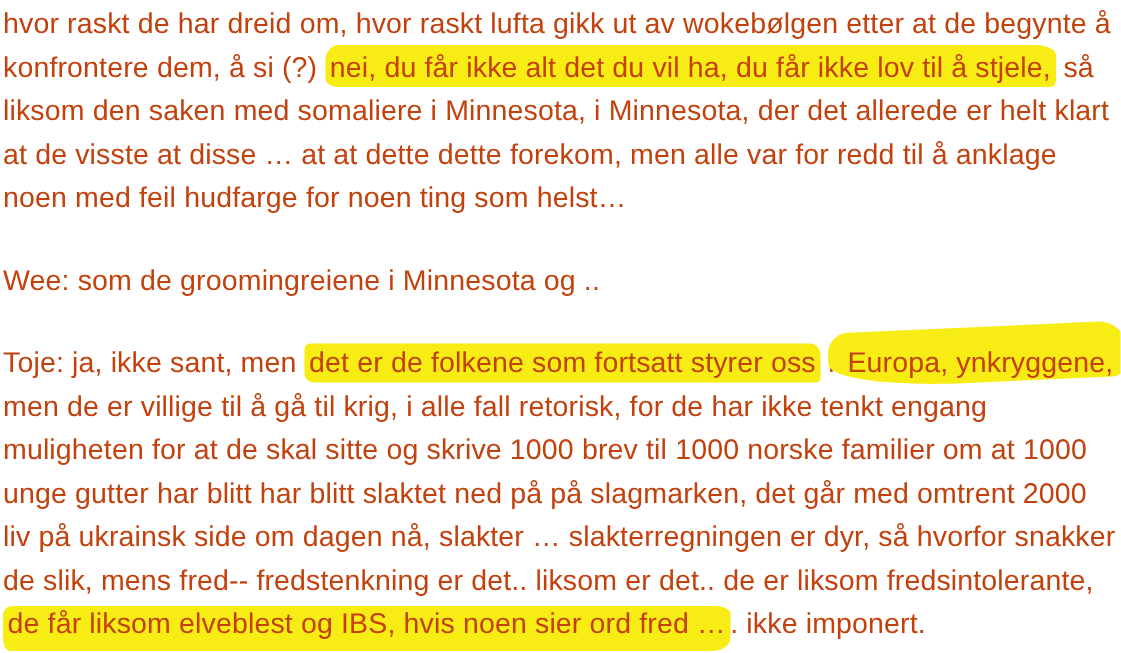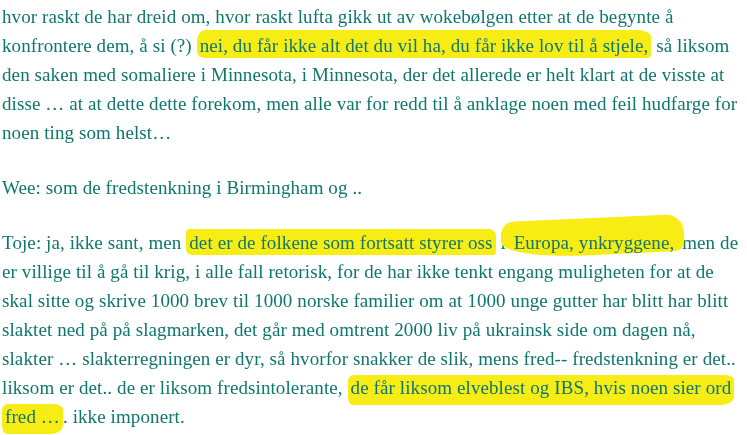--- a/index.html
+++ b/index.html
@@ -9,24 +9,24 @@
   }
   body {
     width: 747px;
     height: 435px;
     overflow: hidden;
   }
   .doc {
     box-sizing: border-box;
     width: 747px;
     padding: 2px 0 0 2px;
-    font-family: Liberation Serif, serif;
+    font-family: Liberation Sans, sans-serif;
     font-size: 19px;
     line-height: 29px;
-    color: #0f766e;
+    color: #c2410c;
     letter-spacing: 0.1px;
   }
   .doc p {
     margin: 0 0 26px 0;
   }
   .doc p:last-child {
     margin-bottom: 0;
   }
   
   mark.hl {
@@ -66,17 +66,17 @@
     border-radius: 6px 10px 12px 5px / 6px 5px 9px 8px;
   }
 </style>
 </head>
 <body>
 
 <div class="doc">
 
   <p><span>hvor raskt de har dreid om, hvor raskt lufta gikk ut av wokebølgen etter at de begynte å konfrontere dem, å si (?) </span><mark class="hl hl-wavy">nei, du får ikke alt det du vil ha, du får ikke lov til å stjele,</mark><span> så liksom den saken med somaliere i Minnesota, i Minnesota, der det allerede er helt klart at de visste at disse … at at dette dette forekom, men alle var for redd til å anklage noen med feil hudfarge for noen ting som helst…</span></p>
 
-  <p><span>Wee: som de fredstenkning i Birmingham og ..</span></p>
+  <p><span>Wee: som de groomingreiene i Minnesota og ..</span></p>
 
   <p><span>Toje: ja, ikke sant, men </span><mark class="hl">det er de folkene som fortsatt styrer oss</mark><span> i </span><mark class="hl hl-swoosh">Europa, ynkryggene,</mark><span> men de er villige til å gå til krig, i alle fall retorisk, for de har ikke tenkt engang muligheten for at de skal sitte og skrive 1000 brev til 1000 norske familier om at 1000 unge gutter har blitt har blitt slaktet ned på på slagmarken, det går med omtrent 2000 liv på ukrainsk side om dagen nå, slakter … slakterregningen er dyr, så hvorfor snakker de slik, mens fred-- fredstenkning er det.. liksom er det.. de er liksom fredsintolerante, </span><mark class="hl hl-under">de får liksom elveblest og IBS, hvis noen sier ord fred …</mark><span>. ikke imponert.</span></p>
 
 </div>
 
 </body></html>

